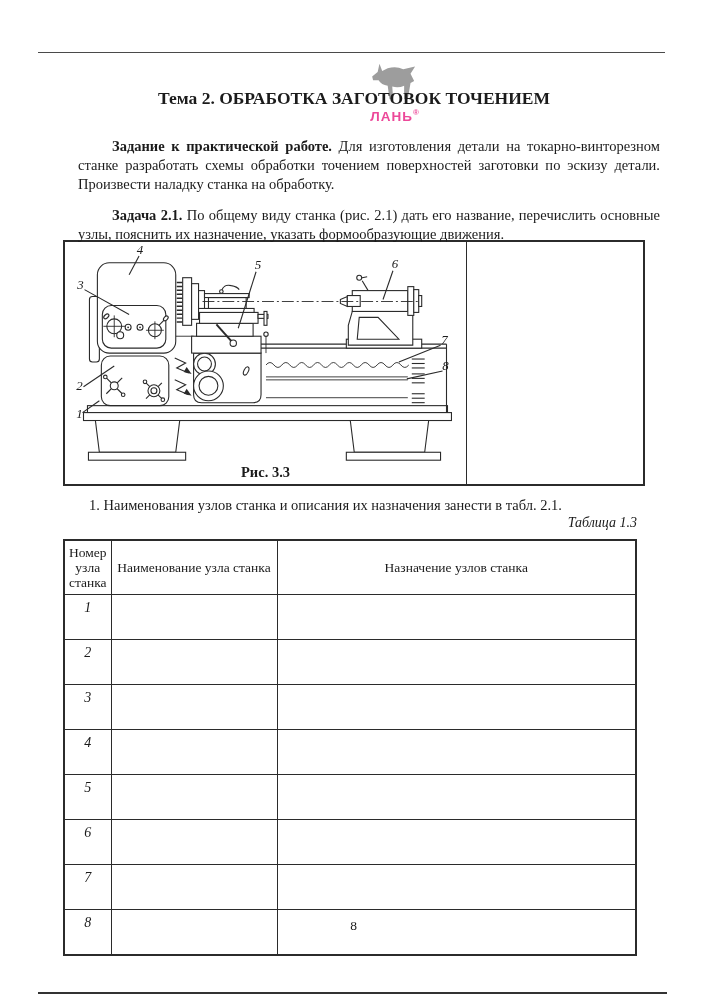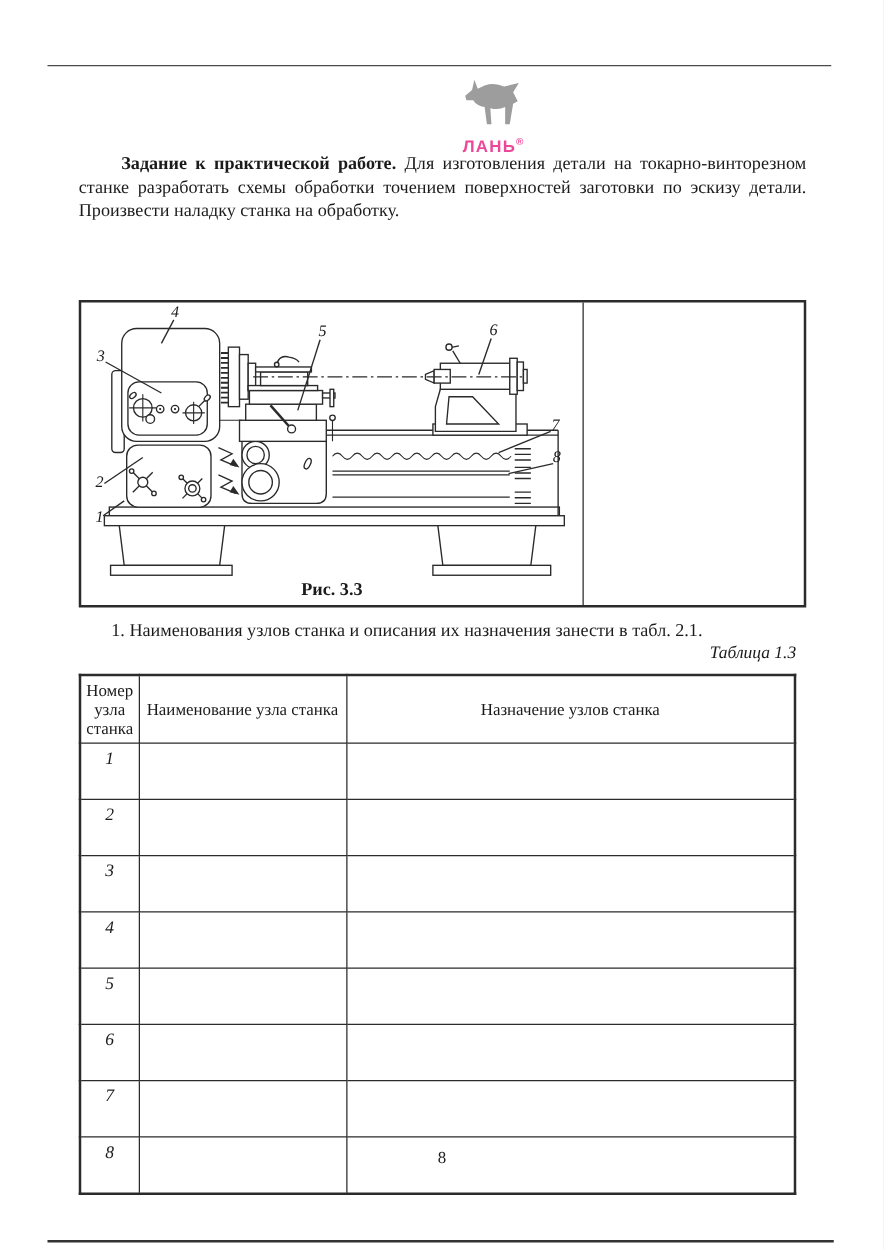--- a/index.html
+++ b/index.html
@@ -7,21 +7,21 @@
         font-family:"Liberation Serif",serif;color:#1b1b1b;overflow:hidden;}
   .rule{position:absolute;background:#4a4a4a;}
   .top-rule{left:38px;top:52px;width:627px;height:1px;}
   .bottom-rule{left:38px;top:992px;width:629px;height:2px;background:#333;}
   .watermark{position:absolute;left:362px;top:61px;width:66px;text-align:center;z-index:0;}
   .watermark .wm-text{font-family:"Liberation Sans",sans-serif;font-weight:bold;
         font-size:13.5px;letter-spacing:1px;color:#ec4899;line-height:12px;}
   .watermark sup{font-size:8px;}
   .doc-title{position:absolute;left:63px;top:88px;width:582px;margin:0;text-align:center;
         font-size:17.5px;font-weight:bold;z-index:1;}
-  .para{position:absolute;left:63px;width:582px;margin:0;text-align:justify;
+  .para{position:absolute;left:63px;width:582px;margin:15px;text-align:justify;
         font-size:14.5px;line-height:19px;text-indent:34px;z-index:1;}
   .para-task{top:122px;}
   .para-problem{top:191px;}
   .figure-box{position:absolute;left:63px;top:240px;width:582px;height:246px;
         border:2px solid #2b2b2b;display:flex;box-sizing:border-box;background:#fff;}
   .fig-left{width:402px;position:relative;border-right:1.5px solid #2b2b2b;box-sizing:border-box;}
   .fig-left svg{position:absolute;left:0;top:0;}
   .fig-caption{position:absolute;left:0;right:0;bottom:3px;text-align:center;
         font-weight:bold;font-size:14.5px;}
   .fig-right{flex:1;padding:13px 10px 0 13px;font-size:14.5px;}
@@ -54,23 +54,25 @@
 
   <div class="rule top-rule"></div>
 
   <div class="watermark">
     <svg width="56" height="42" viewBox="0 0 60 46">
       <path fill="#9d9d9d" stroke="none" d="M5,17 L11,12 L13,3 L16,11 L22,8 Q31,5 39,9 L52,6 L47,14 L51,22 L47,24 L44,42 L40,42 L40,27 Q34,30 27,28 L28,42 L24,42 L22,27 Q15,26 12,21 L6,21 Z"></path>
     </svg>
     <div class="wm-text"><span>ЛАНЬ</span><sup>®</sup></div>
   </div>
 
+  <h1 class="doc-title">Тема 2. ОБРАБОТКА ЗАГОТОВОК ТОЧЕНИЕМ</h1>
 
   <p class="para para-task"><b>Задание к практической работе.</b><span> Для изготовления детали на токарно-винторезном станке разработать схемы обработки точением поверхностей заготовки по эскизу детали. Произвести наладку станка на обработку.</span></p>
 
+  <p class="para para-problem"><b>Задача 2.1.</b><span> По общему виду станка (рис. 2.1) дать его название, перечислить основные узлы, пояснить их назначение, указать формообразующие движения.</span></p>
 
   <div class="figure-box">
     <div class="fig-left">
       <svg class="lathe" width="400" height="242" viewBox="0 0 402 244">
 
         <g>
           <rect x="22" y="165" width="363" height="7"></rect>
           <rect x="18" y="172" width="371" height="8"></rect>
           <polygon points="30,180 115,180 111,212 34,212"></polygon>
           <rect x="23" y="212" width="98" height="8"></rect>

